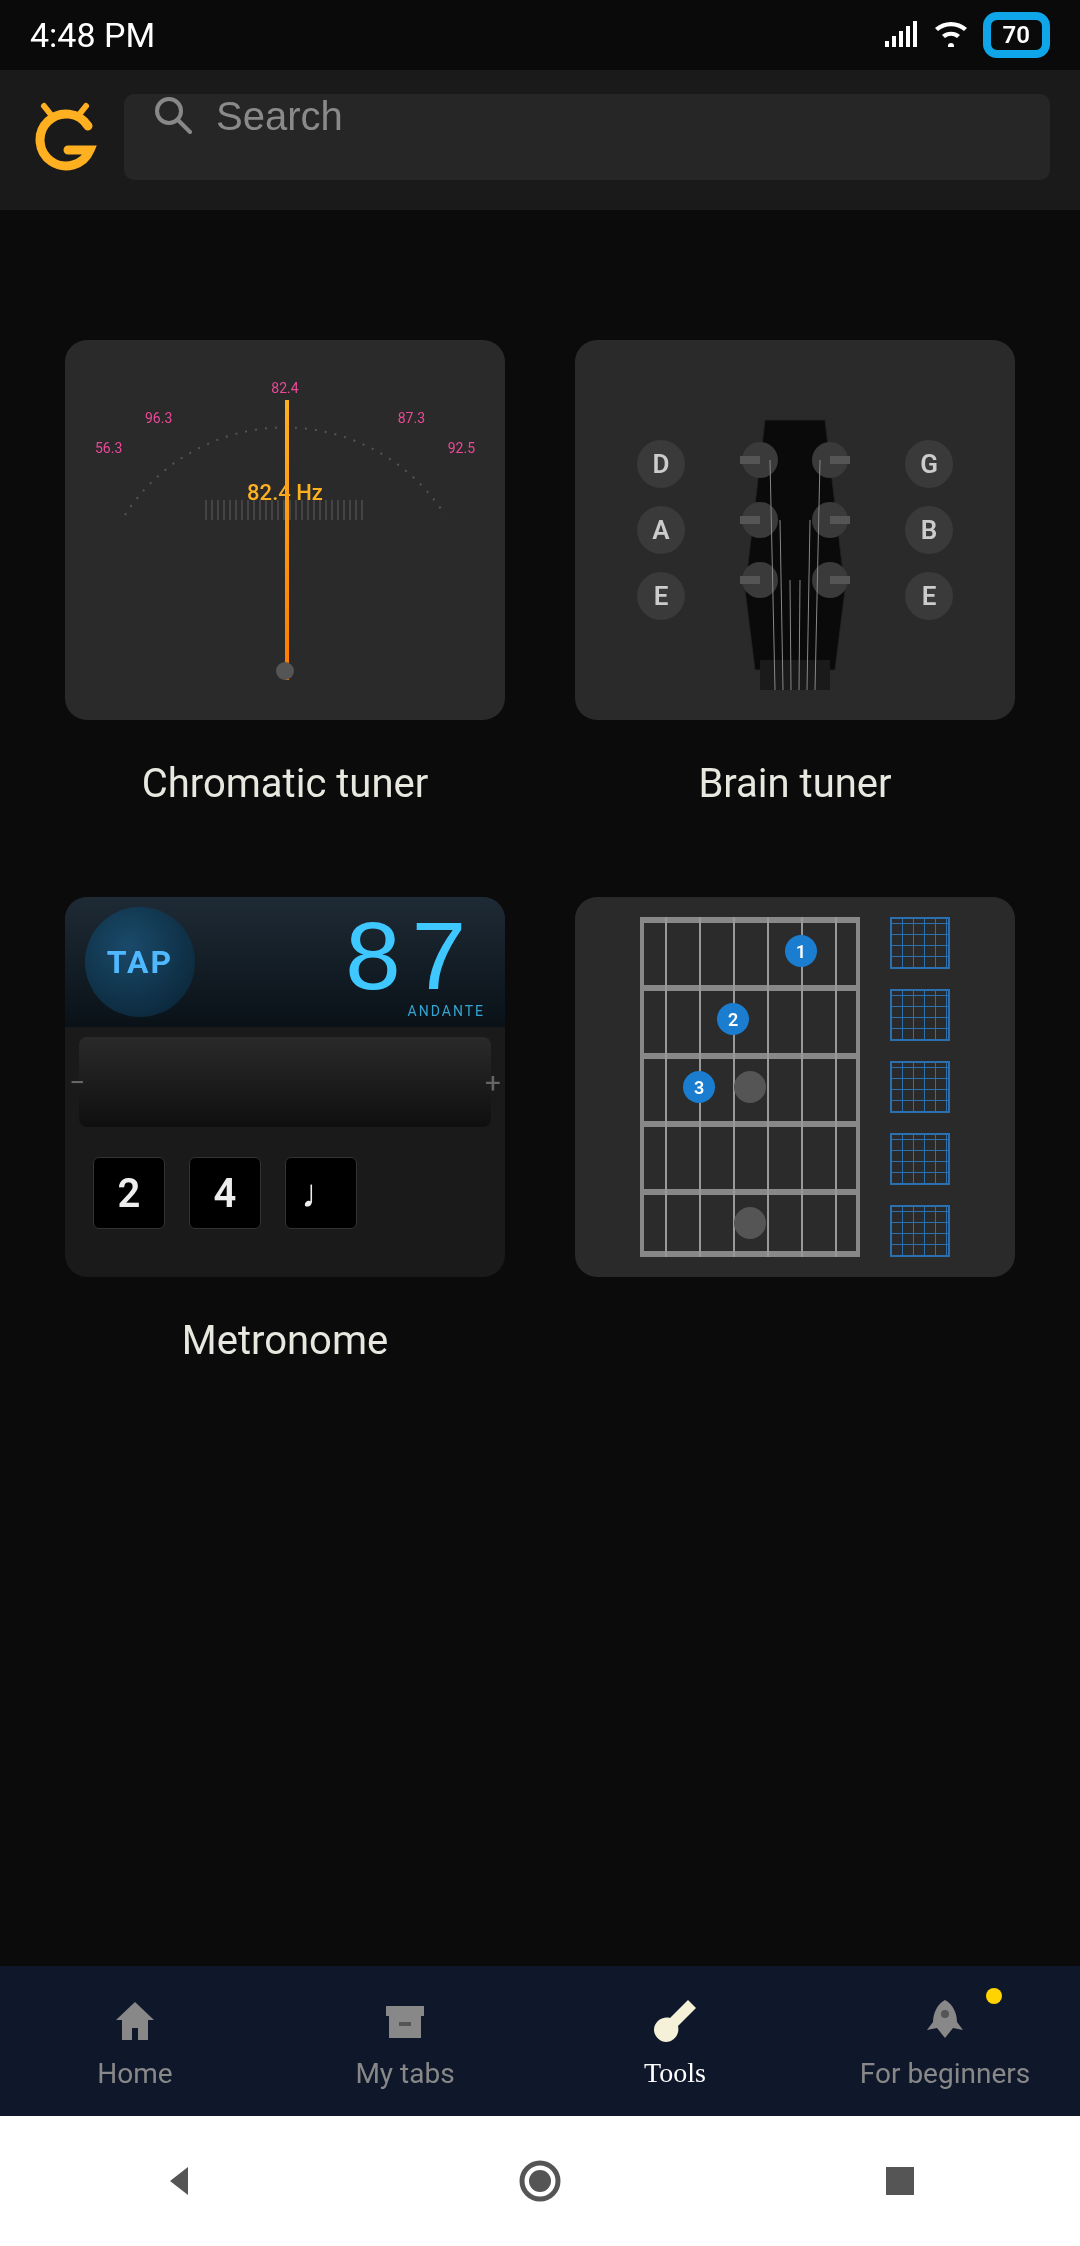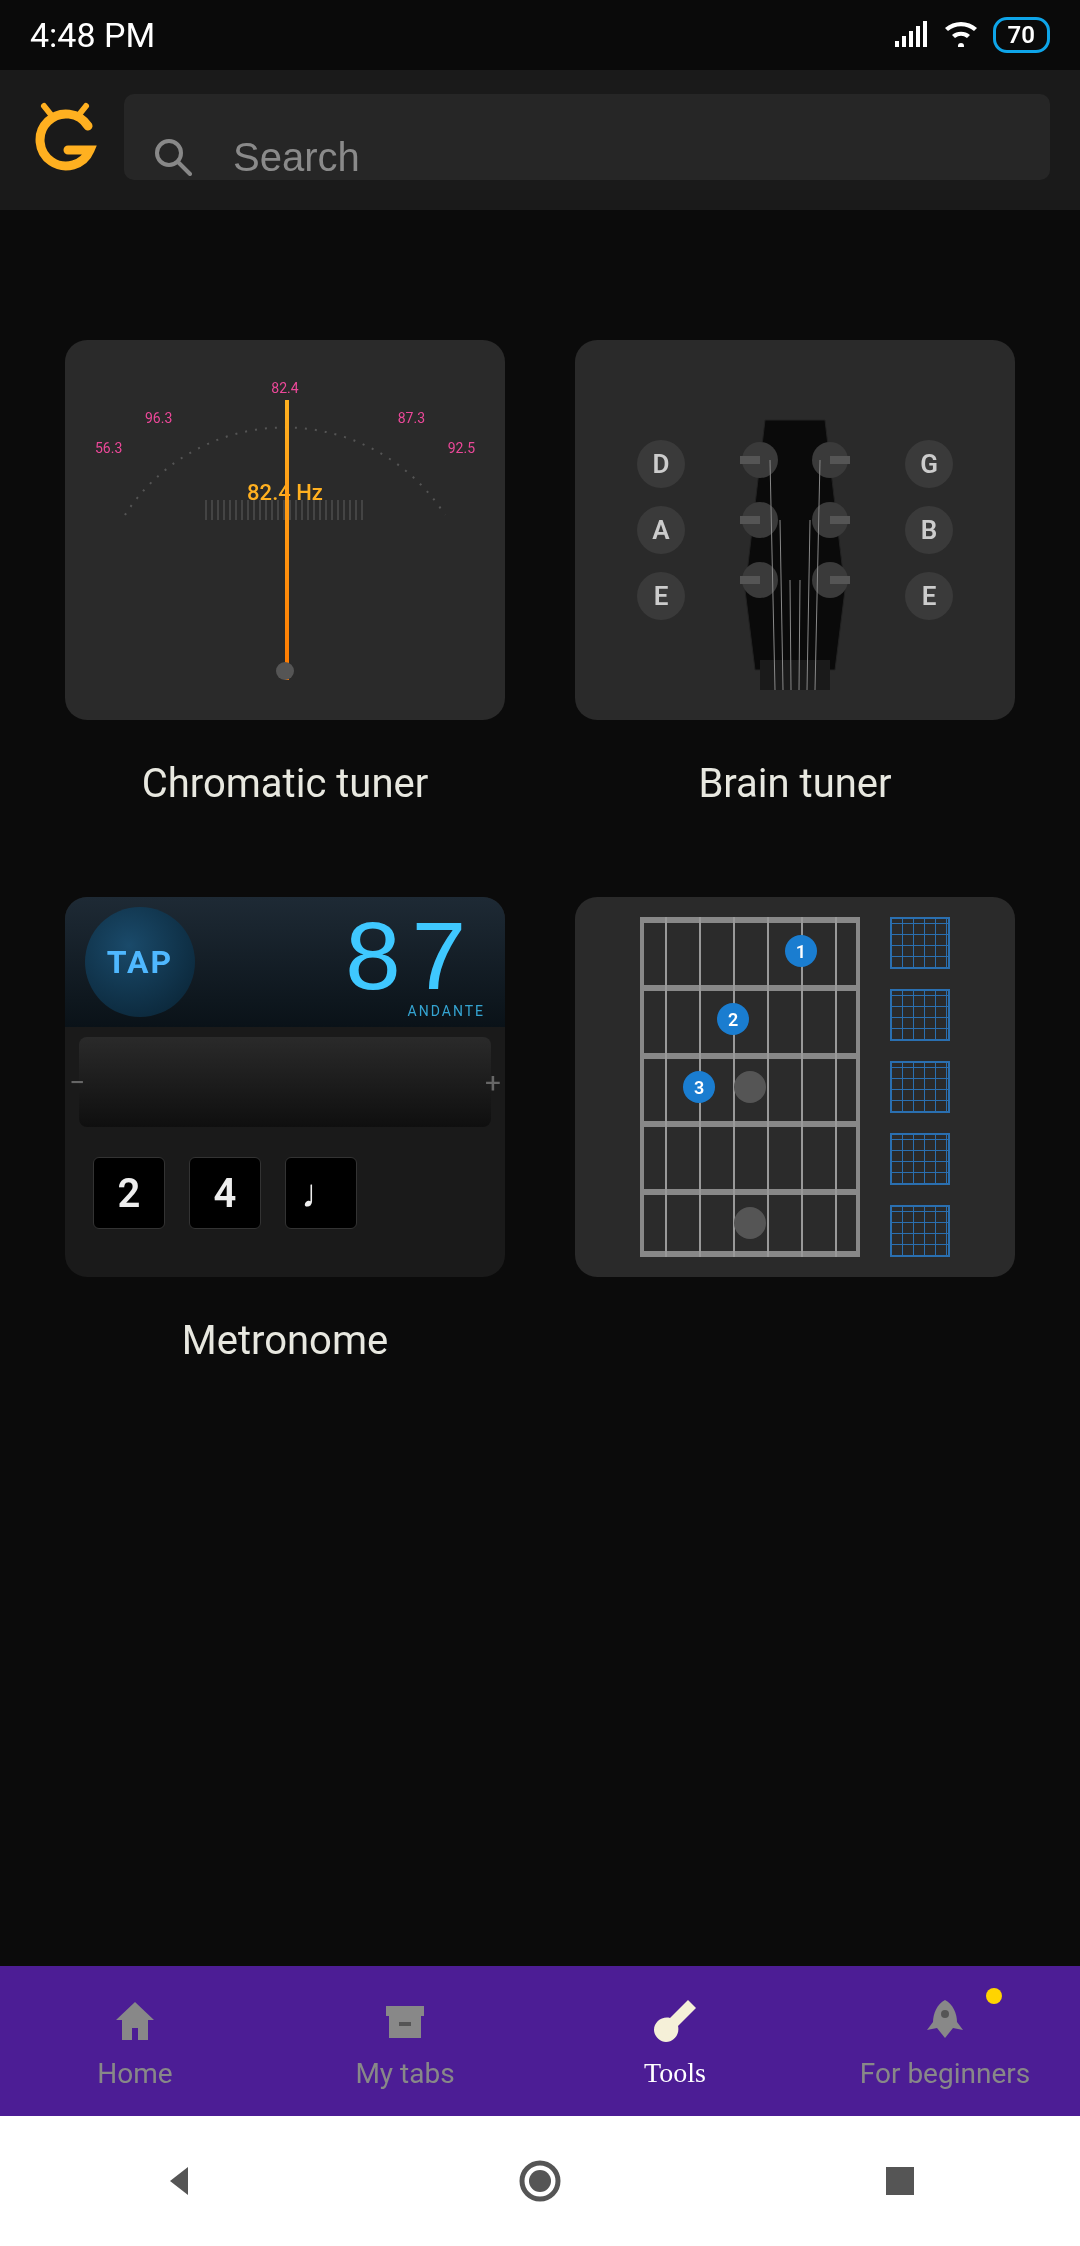--- a/index.html
+++ b/index.html
@@ -2,26 +2,26 @@
 <html><head>
 <meta charset="utf-8">
 <style>
   * { margin: 0; padding: 0; box-sizing: border-box; }
   html, body { width: 1080px; height: 2246px; background: #000; font-family: -apple-system, BlinkMacSystemFont, "Segoe UI", Roboto, sans-serif; overflow: hidden; }
   .screen { width: 1080px; height: 2246px; background: #0a0a0a; position: relative; display: flex; flex-direction: column; }
 
   
   .status-bar { height: 70px; display: flex; align-items: center; justify-content: space-between; padding: 0 30px; color: #fff; font-size: 34px; }
   .status-right { display: flex; align-items: center; gap: 14px; }
-  .battery { border: 3px solid #0ea5e9; border-radius: 14px; padding: 1px 12px; font-size: 24px; font-weight: 600; }
+  .battery { border: 8px solid #0ea5e9; border-radius: 14px; padding: 1px 12px; font-size: 24px; font-weight: 600; }
 
   
   .topbar { display: flex; align-items: center; gap: 24px; padding: 24px 30px 30px 30px; background: #1a1a1a; }
   .logo { width: 70px; height: 70px; display: flex; align-items: center; justify-content: center; flex-shrink: 0; }
-  .search-box { flex: 1; background: #262626; border-radius: 10px; height: 86px; display: flex; align-items: flex-end; padding: 0 28px; gap: 41px; }
+  .search-box { flex: 1; background: #262626; border-radius: 10px; height: 86px; display: flex; align-items: flex-start; padding: 0 28px; gap: 24px; }
   .search-input { flex: 1; background: transparent; border: none; outline: none; color: #aaa; font-size: 40px; }
   .search-input::placeholder { color: #8a8a8a; }
 
   
   .main { flex: 1; padding: 130px 60px 60px 60px; background: #0b0b0b; }
   .grid { display: grid; grid-template-columns: 1fr 1fr; gap: 90px 60px; }
   .tool { display: flex; flex-direction: column; align-items: center; gap: 40px; }
   .card { width: 440px; height: 380px; background: #2a2a2a; border-radius: 22px; overflow: hidden; position: relative; }
   .tool-label { color: #e8e8e0; font-size: 40px; font-weight: 400; }
 
@@ -62,21 +62,21 @@
   .chord { display: flex; align-items: center; justify-content: center; gap: 30px; padding: 20px; }
   .fretboard { width: 220px; height: 340px; background: #2b2b2b; position: relative; border-left: 4px solid #888; border-right: 4px solid #888; }
   .fret-line { position: absolute; left: 0; right: 0; height: 6px; background: #888; }
   .string-line { position: absolute; top: 0; bottom: 0; width: 2px; background: #999; }
   .dot { position: absolute; width: 32px; height: 32px; border-radius: 50%; background: #1a7dd0; color: #fff; display: flex; align-items: center; justify-content: center; font-size: 18px; font-weight: 600; transform: translate(-50%, -50%); }
   .dot.gray { background: #555; }
   .chord-thumbs { display: flex; flex-direction: column; gap: 20px; }
   .thumb { width: 60px; height: 52px; border: 2px solid #2a6fb0; position: relative; background: repeating-linear-gradient(0deg, transparent 0 10px, #2a6fb0 10px 11px), repeating-linear-gradient(90deg, transparent 0 10px, #2a6fb0 10px 11px); }
 
   
-  .bottom-nav { height: 150px; background: #4c1d95; display: flex; }
+  .bottom-nav { height: 150px; background: #0f172a; display: flex; }
   .nav-item { flex: 1; display: flex; flex-direction: column; align-items: center; justify-content: center; gap: 8px; color: #888; position: relative; }
   .nav-item.active { color: #fff; font-family: Liberation Serif, serif; }
   .nav-icon { width: 56px; height: 56px; display: flex; align-items: center; justify-content: center; }
   .nav-label { font-size: 28px; }
   .badge-dot { position: absolute; top: 22px; right: 78px; width: 16px; height: 16px; background: #ffd400; border-radius: 50%; }
 
   
   .sys-nav { height: 130px; background: #fff; display: flex; align-items: center; justify-content: space-around; }
   .sys-btn { width: 50px; height: 50px; display: flex; align-items: center; justify-content: center; }
 </style>

